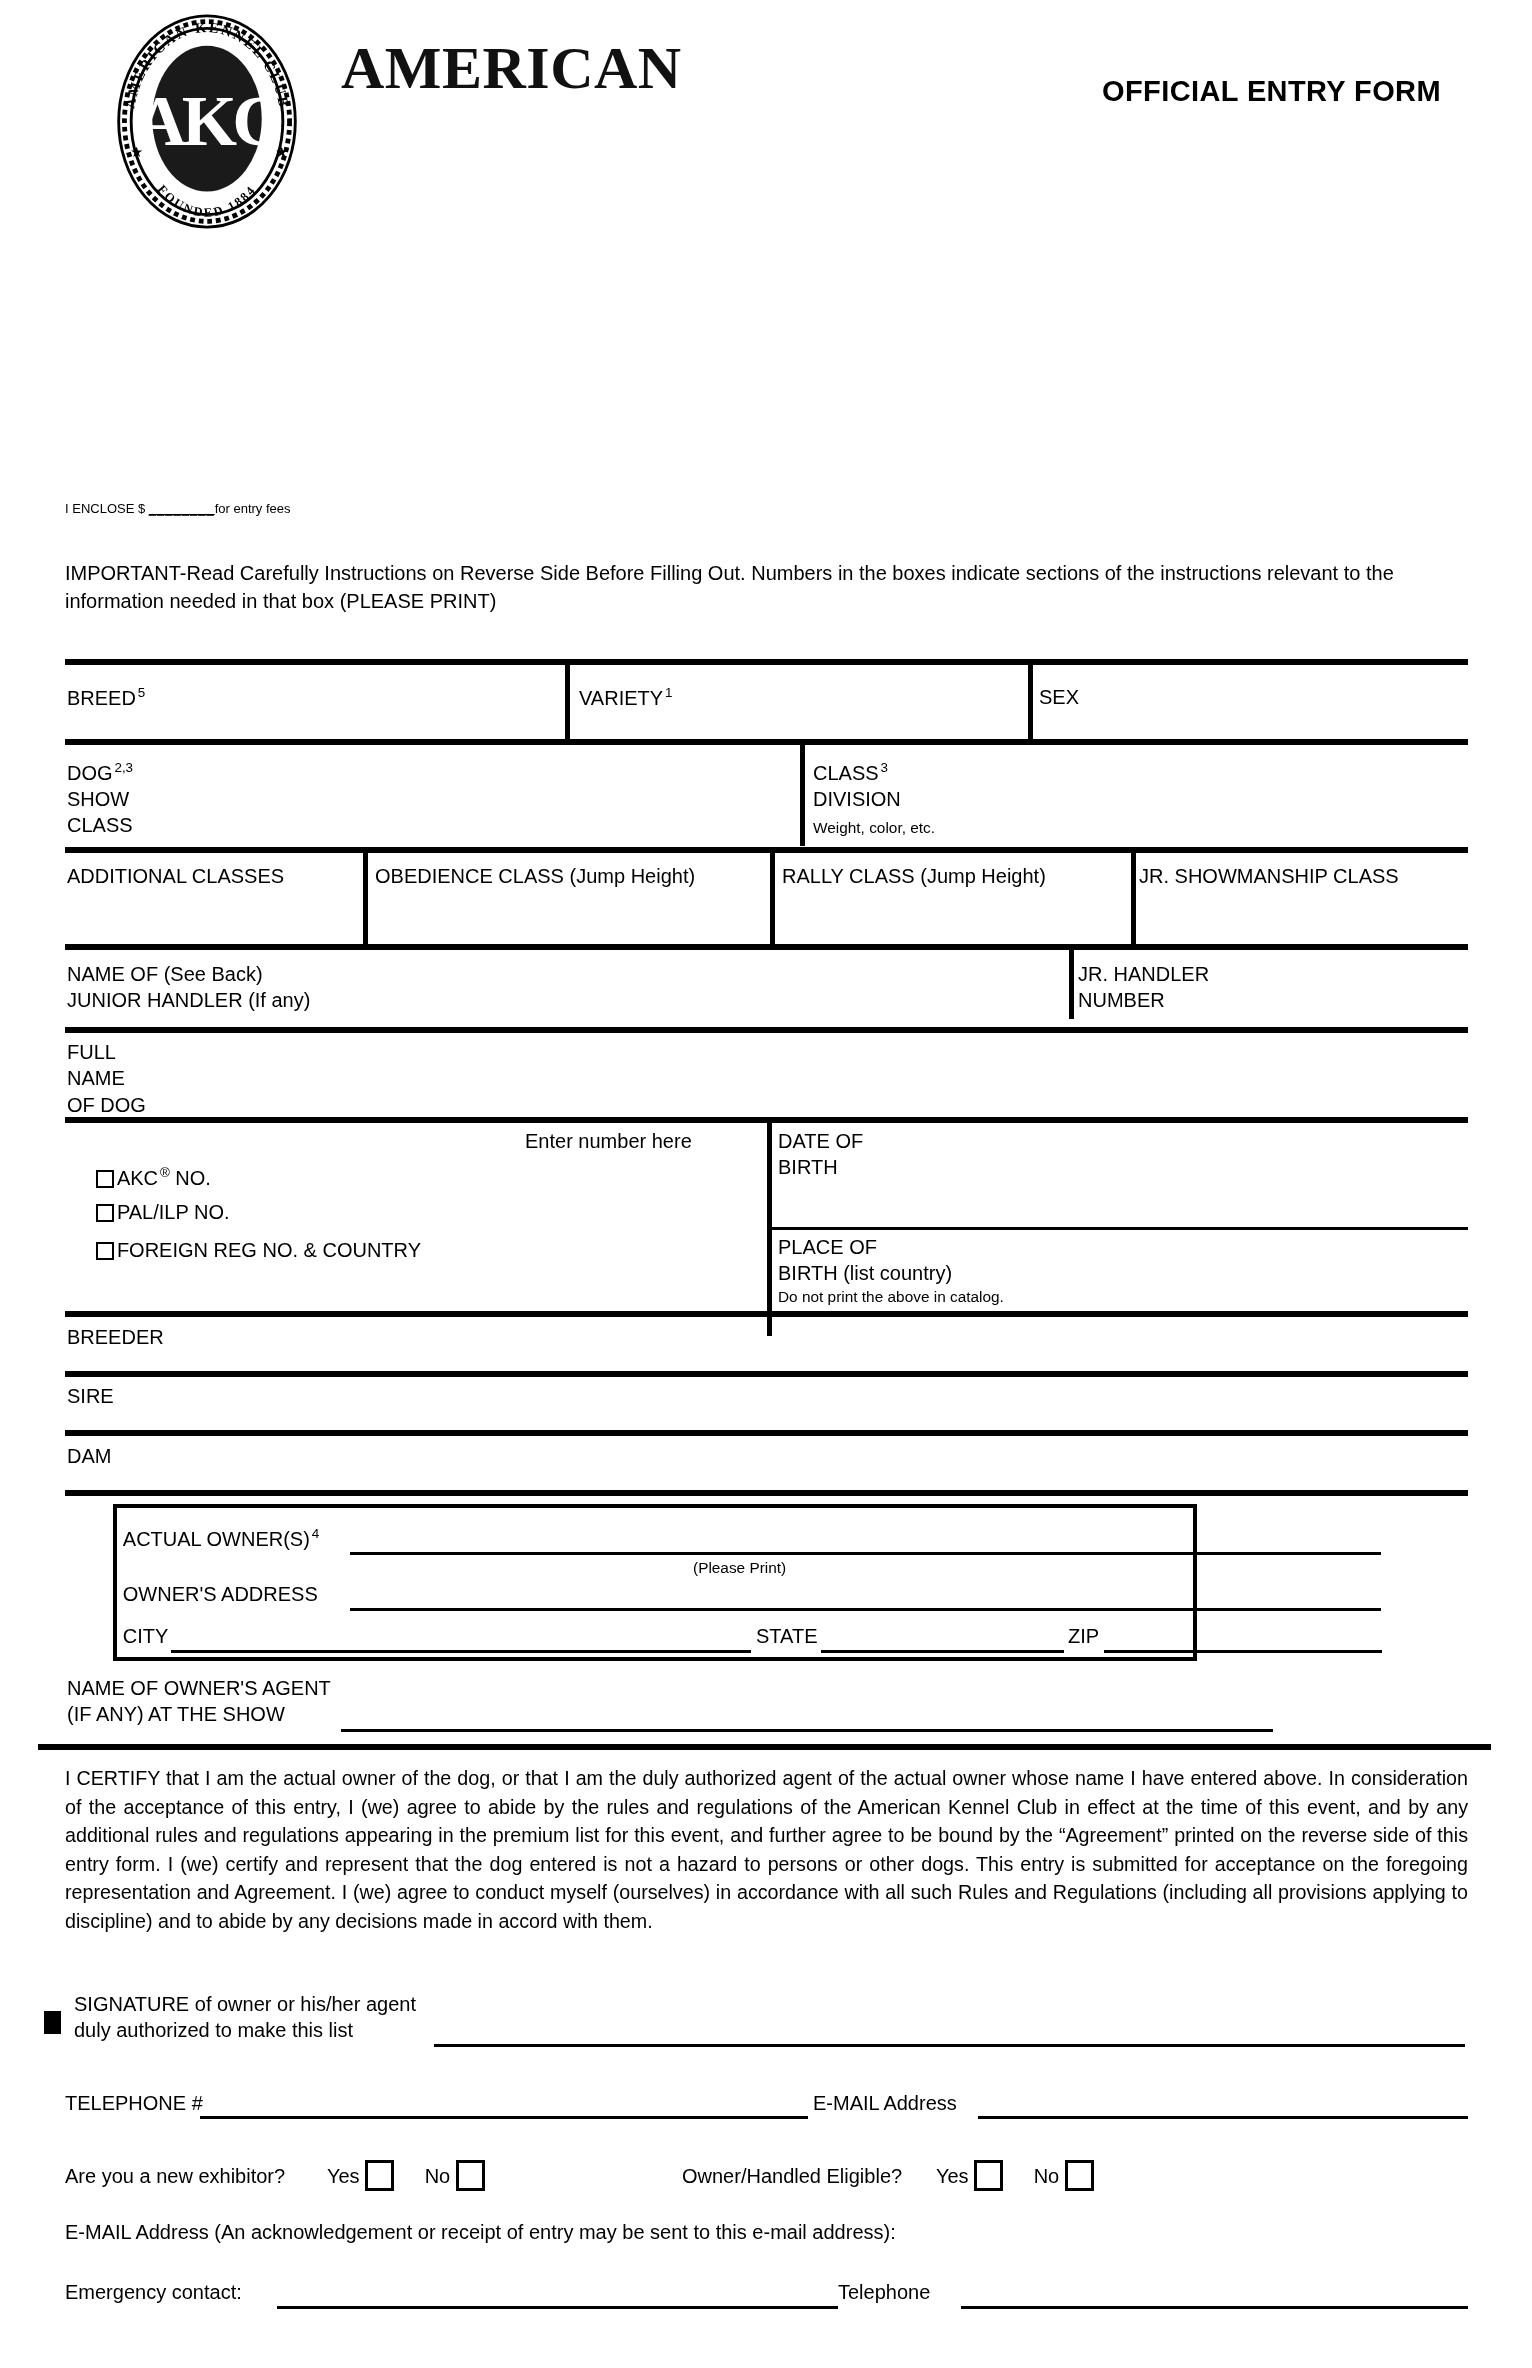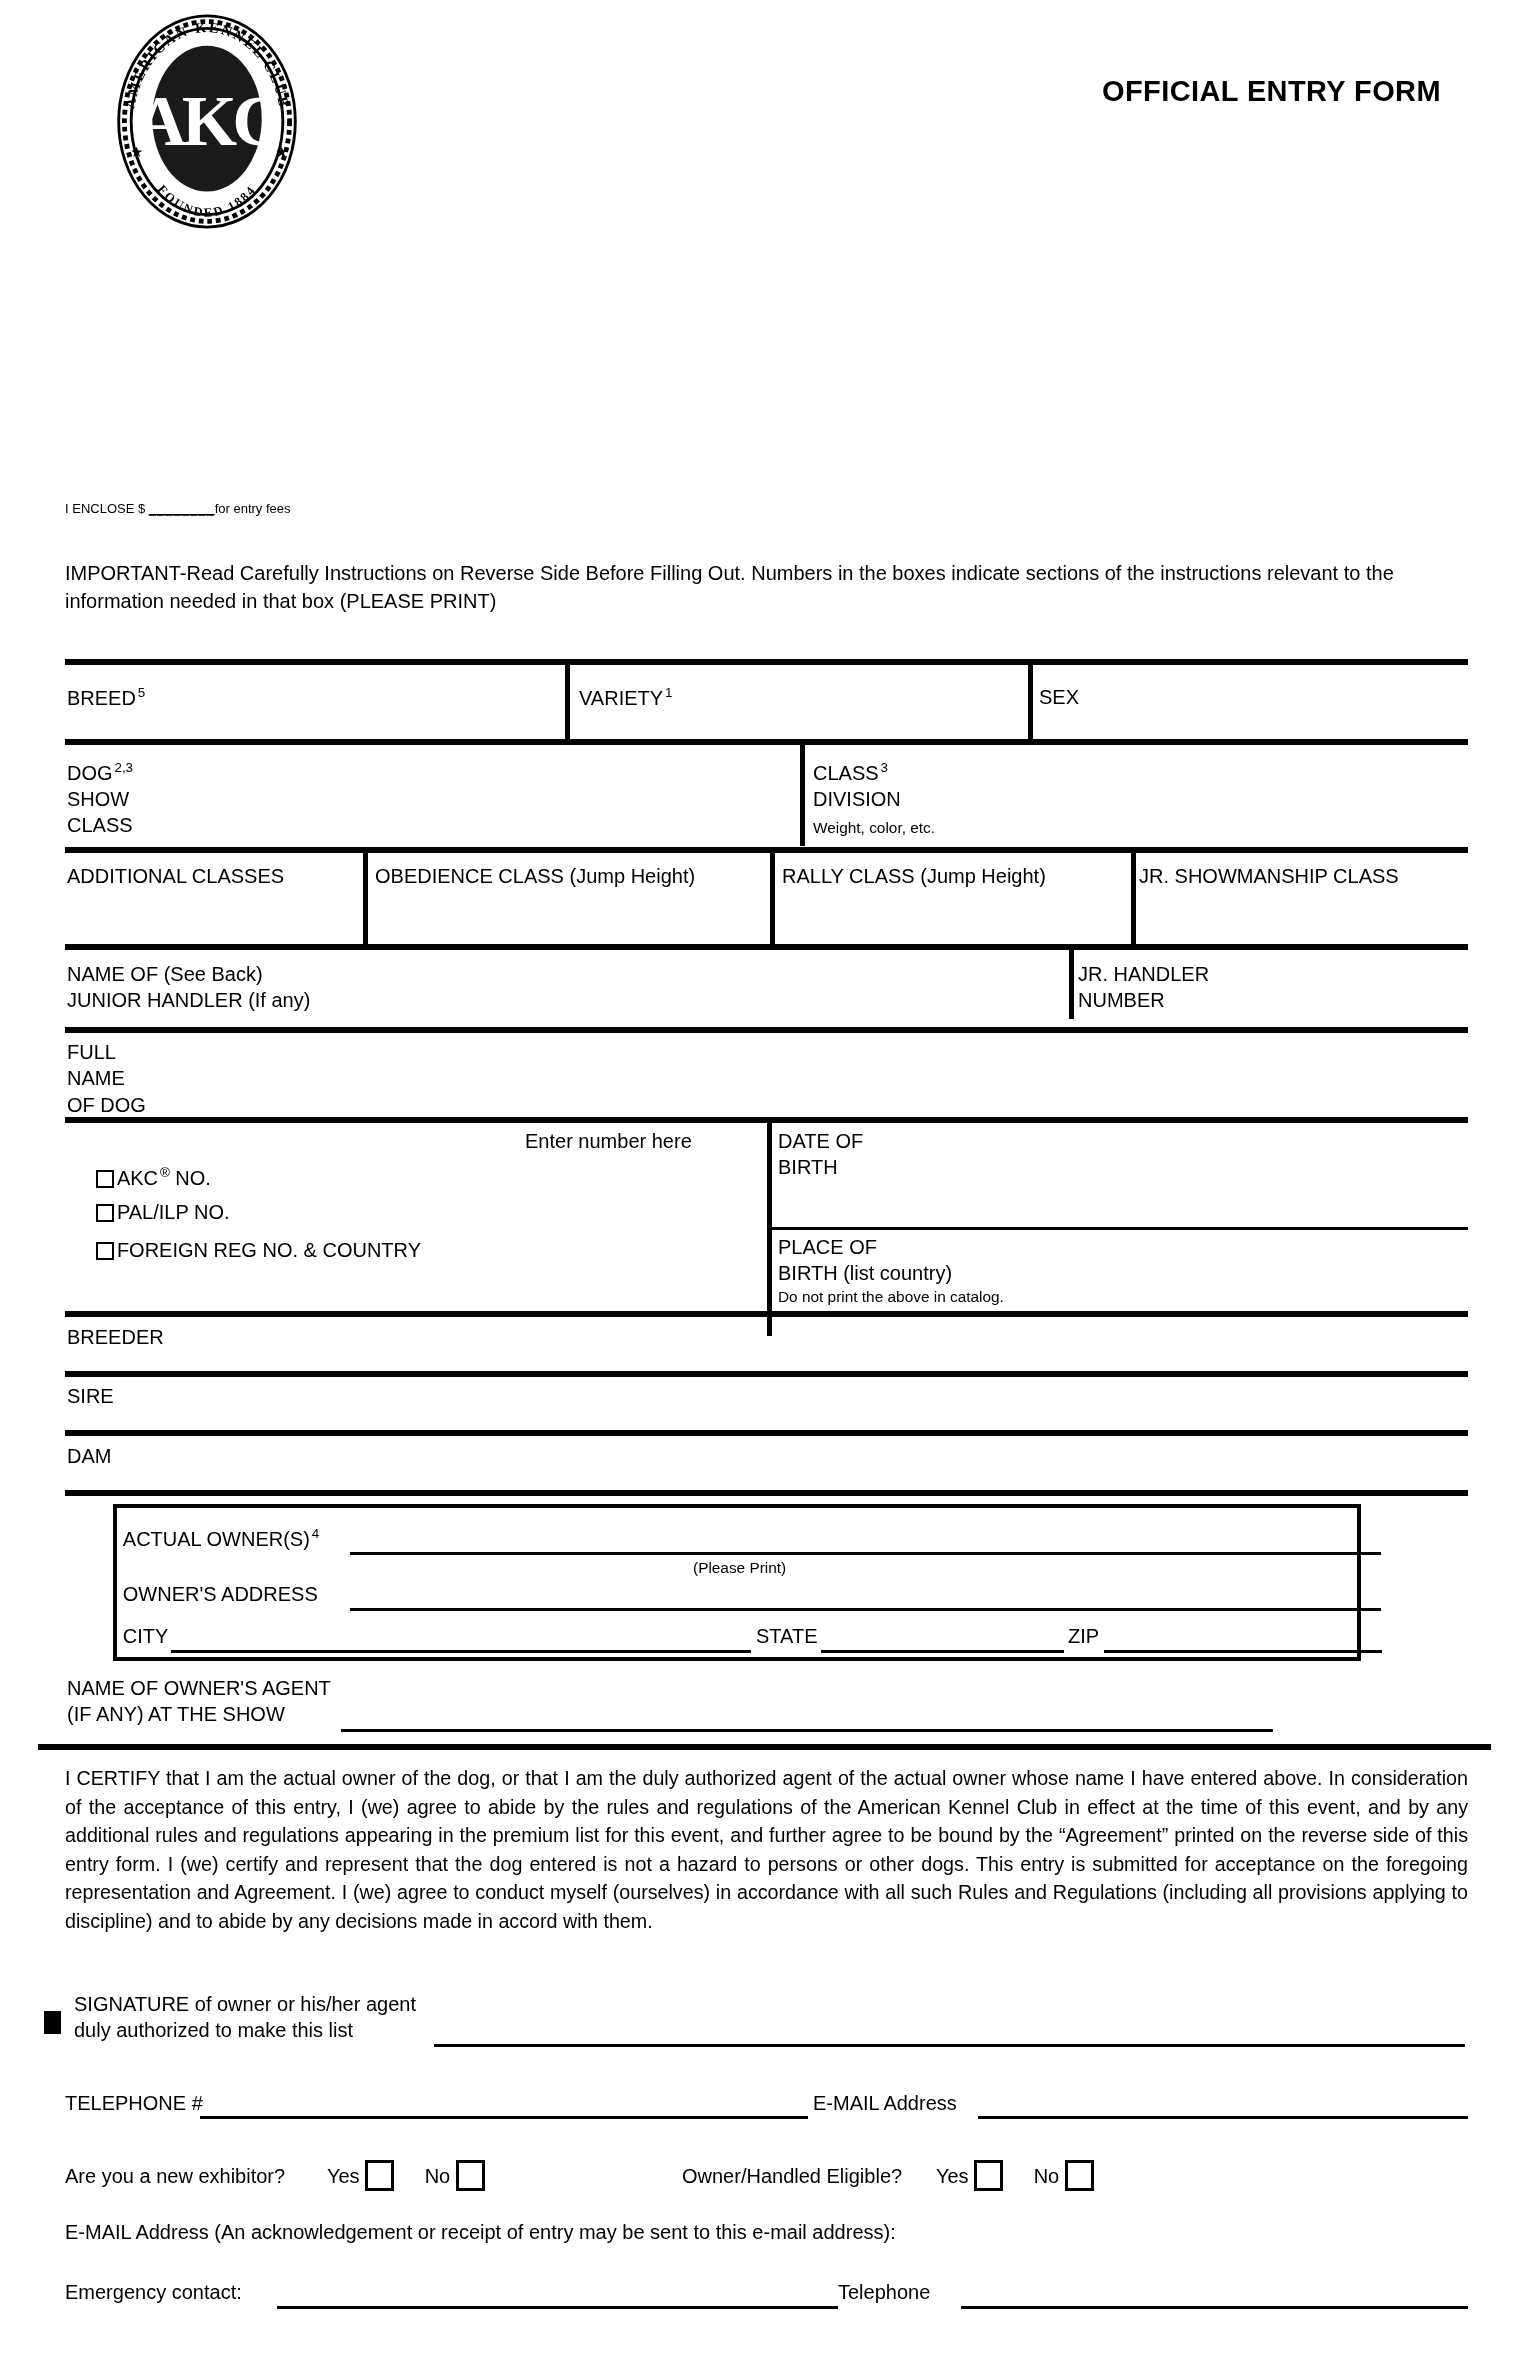--- a/index.html
+++ b/index.html
@@ -130,21 +130,21 @@
     border: 3.8px solid #000;
     background: #fff;
     vertical-align: -7.7px;
     margin: 0 5.8px;
   }
 
   
   .owner-box {
     position: absolute;
     left: 113px; top: 1504px;
-    width: 1248px; height: 157px;
+    width: 1084px; height: 157px;
     border: 4.8px solid #000;
     background: #fff;
   }
   .ul-line {
     position: absolute;
     background: #000;
     height: 2.9px;
   }
 
   .certify {
@@ -191,20 +191,21 @@
         </text>
 
         <text x="25" y="150" font-size="15" fill="#000">★</text>
         <text x="176" y="150" font-size="15" fill="#000">★</text>
 
         <text x="105" y="138" text-anchor="middle" font-family="Liberation Serif, serif" font-size="74" font-weight="bold" fill="#ffffff" letter-spacing="-5">AKC</text>
       </svg>
     </div>
 
     <div class="brand">
+      <div class="brand-line brand-1">AMERICAN</div>
     </div>
 
     <div class="official">OFFICIAL ENTRY FORM</div>
   </div>
 
   <div class="content">
 
     <div class="enclose">
       <span>I ENCLOSE $ </span><span class="blank-ul">________</span><span>for entry fees</span>
     </div>

